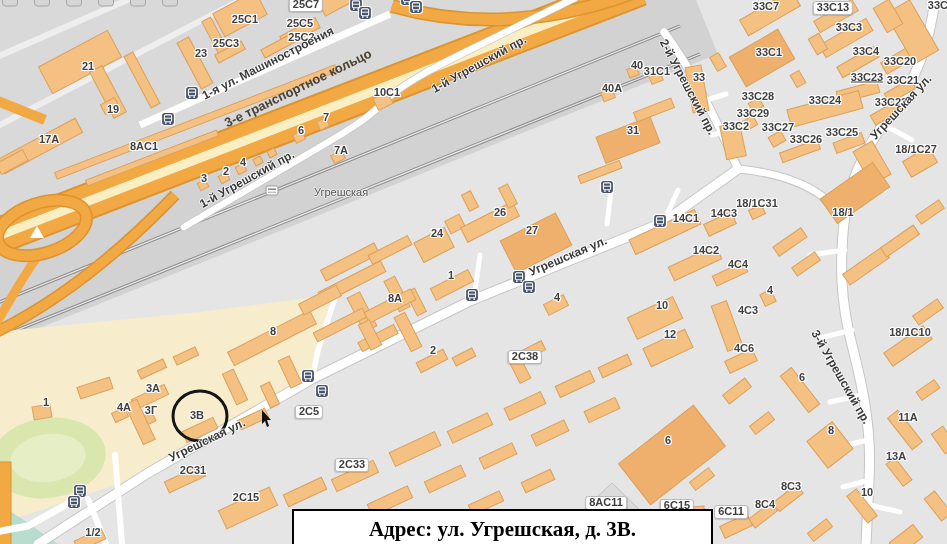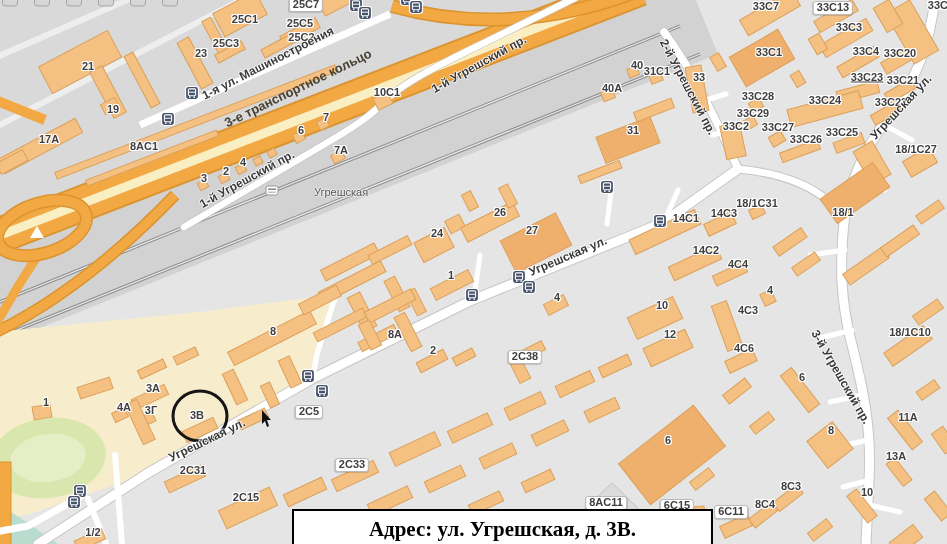--- a/index.html
+++ b/index.html
@@ -311,36 +311,36 @@
       <div class="blbl" style="left: 326px; top: 117px;">7</div>
       <div class="blbl" style="left: 301px; top: 130px;">6</div>
       <div class="blbl" style="left: 341px; top: 150px;">7A</div>
       <div class="blbl" style="left: 204px; top: 178px;">3</div>
       <div class="blbl" style="left: 226px; top: 171px;">2</div>
       <div class="blbl" style="left: 243px; top: 162px;">4</div>
       <div class="blbl" style="left: 500px; top: 212px;">26</div>
       <div class="blbl" style="left: 532px; top: 230px;">27</div>
       <div class="blbl" style="left: 437px; top: 233px;">24</div>
       <div class="blbl" style="left: 451px; top: 275px;">1</div>
-      <div class="blbl" style="left: 395px; top: 298px; margin-top: 36px;">8A</div>
+      <div class="blbl" style="left: 395px; top: 298px;">8A</div>
       <div class="blbl" style="left: 557px; top: 297px;">4</div>
       <div class="blbl" style="left: 433px; top: 350px;">2</div>
       <div class="blbl plate" style="left: 525px; top: 357px;">2C38</div>
       <div class="blbl" style="left: 273px; top: 331px;">8</div>
       <div class="blbl" style="left: 637px; top: 65px;">40</div>
       <div class="blbl" style="left: 612px; top: 88px;">40A</div>
       <div class="blbl" style="left: 657px; top: 71px;">31C1</div>
       <div class="blbl" style="left: 699px; top: 77px;">33</div>
       <div class="blbl" style="left: 633px; top: 130px;">31</div>
       <div class="blbl" style="left: 766px; top: 6px;">33C7</div>
       <div class="blbl plate" style="left: 833px; top: 8px;">33C13</div>
       <div class="blbl" style="left: 849px; top: 27px;">33C3</div>
       <div class="blbl" style="left: 769px; top: 52px;">33C1</div>
       <div class="blbl" style="left: 866px; top: 51px;">33C4</div>
-      <div class="blbl" style="left: 900px; top: 53px;">33C20</div>
+      <div class="blbl" style="left: 900px; top: 61px;">33C20</div>
       <div class="blbl" style="left: 867px; top: 77px; text-decoration: underline;">33C23</div>
       <div class="blbl" style="left: 903px; top: 80px;">33C21</div>
       <div class="blbl" style="left: 825px; top: 100px;">33C24</div>
       <div class="blbl" style="left: 891px; top: 102px;">33C22</div>
       <div class="blbl" style="left: 758px; top: 96px;">33C28</div>
       <div class="blbl" style="left: 753px; top: 113px;">33C29</div>
       <div class="blbl" style="left: 736px; top: 126px;">33C2</div>
       <div class="blbl" style="left: 778px; top: 127px;">33C27</div>
       <div class="blbl" style="left: 806px; top: 139px;">33C26</div>
       <div class="blbl" style="left: 842px; top: 132px;">33C25</div>

